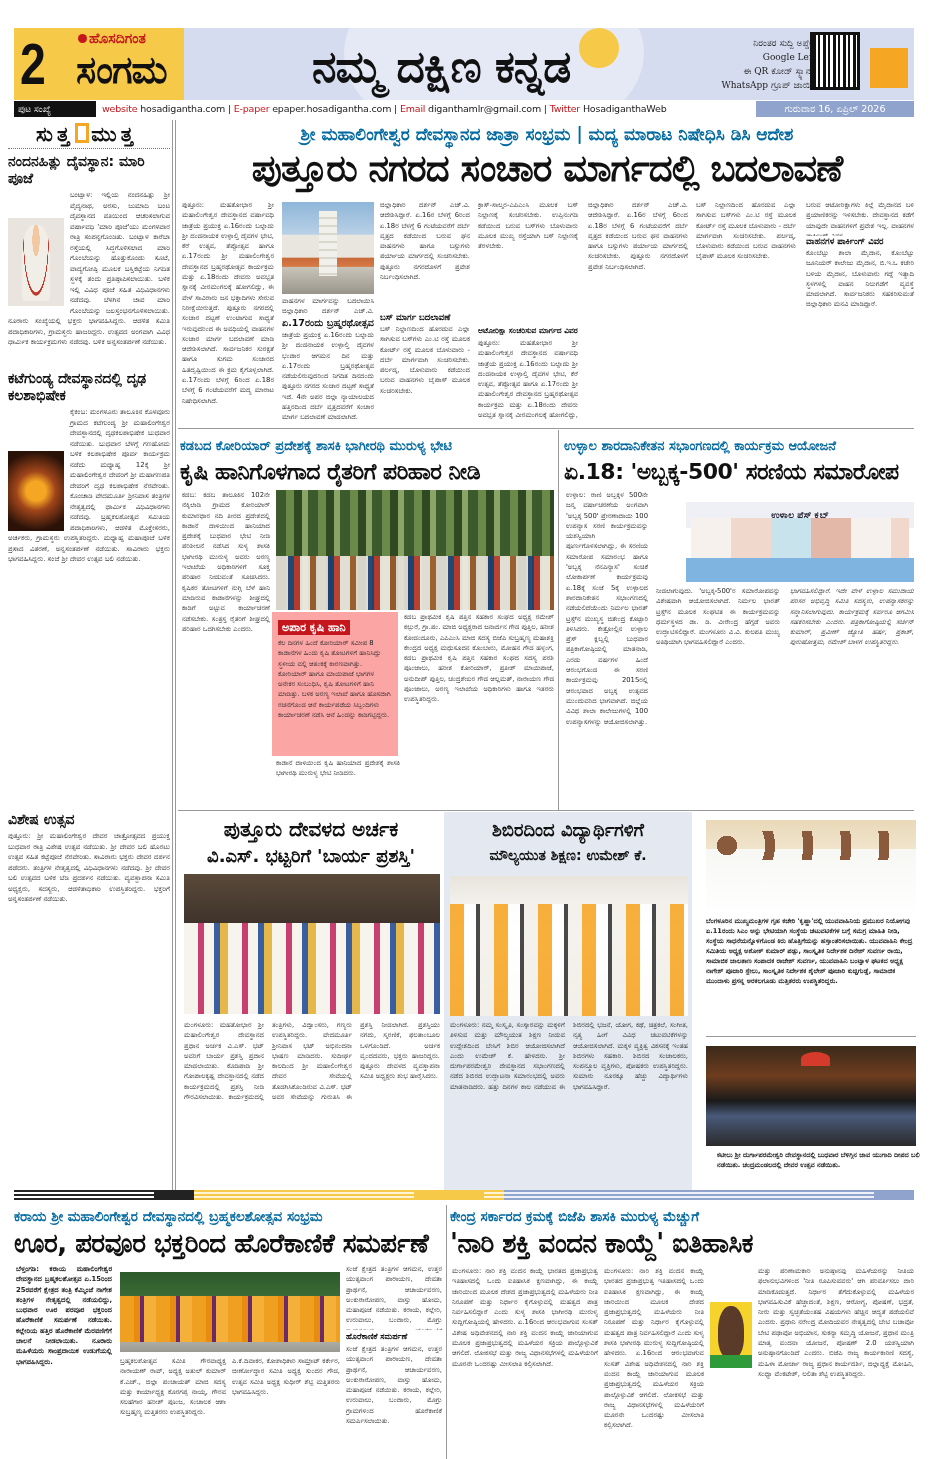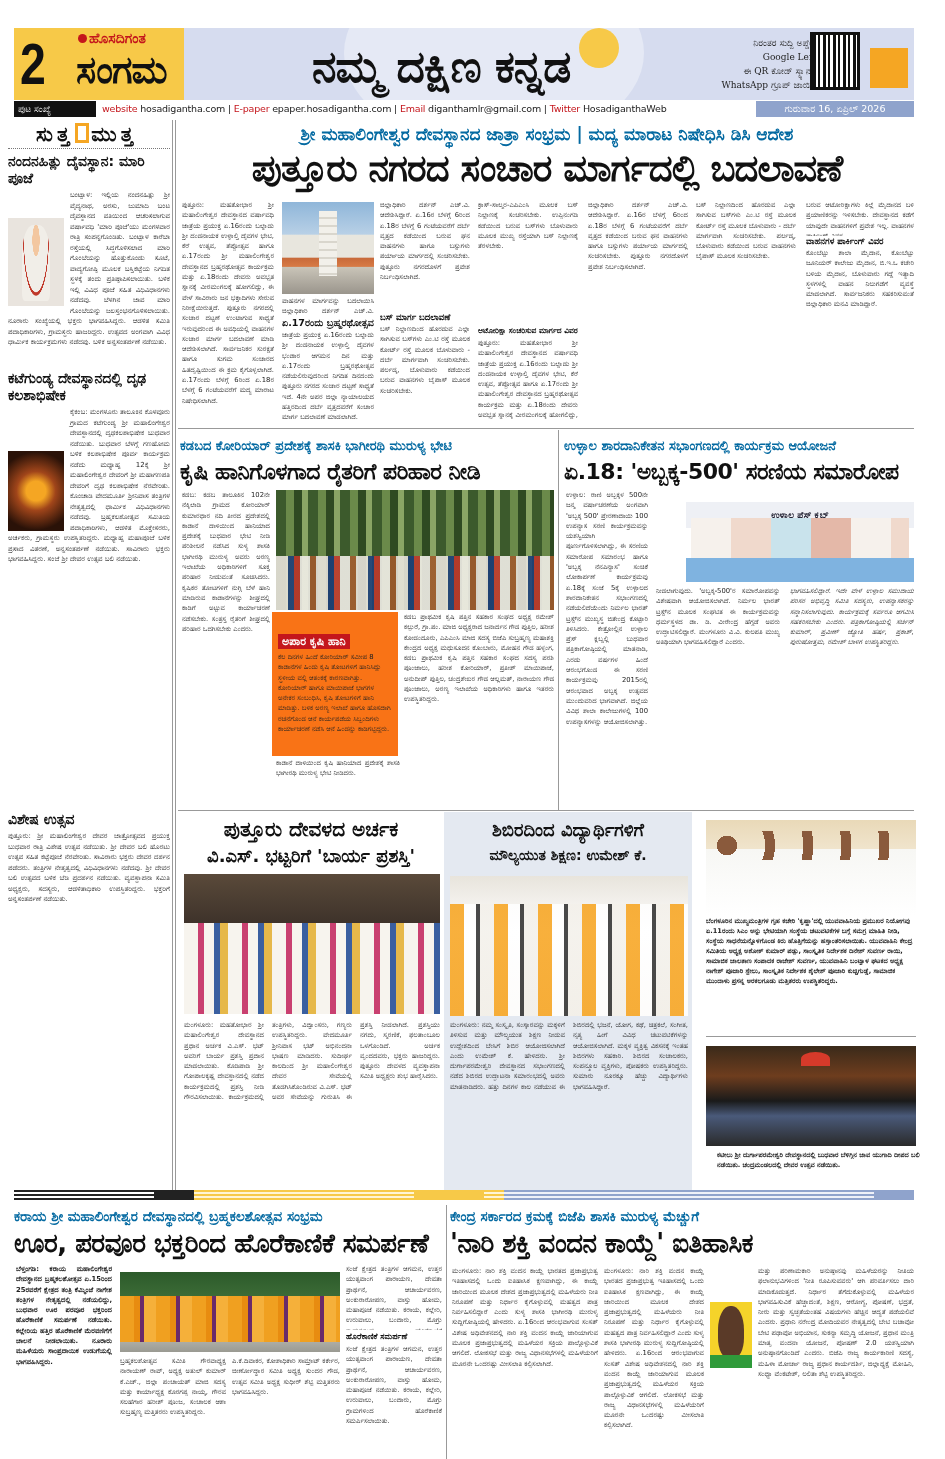--- a/index.html
+++ b/index.html
@@ -68,21 +68,21 @@
   .photo-ceremony .ppl { position: absolute; left: 0; top: 35%; width: 100%; height: 65%; background: repeating-linear-gradient(90deg,#f7f4ee 0 14px,#c94070 14px 20px,#f7f4ee 20px 30px,#3a5fa0 30px 36px,#e6b84a 36px 44px); }
   .photo-class { background: linear-gradient(#e8e4dc 0%, #ffffff 40%, #f0ebe2 100%); }
   .photo-class .ppl { position: absolute; left: 0; top: 20%; width: 100%; height: 80%; background: repeating-linear-gradient(90deg,#f7a21a 0 14px,#ffffff 14px 26px,#2a2a2a 26px 30px,#f3f0ea 30px 44px); opacity: .85; }
   .photo-portrait { background: #f5d32a; }
   .photo-portrait .face { position: absolute; left: 18%; top: 6%; width: 64%; height: 80%; background: #5a3a28; border-radius: 45% 45% 40% 40%; }
   .photo-portrait .shirt { position: absolute; left: 0; bottom: 0; width: 100%; height: 20%; background: #2f9a3a; }
   .photo-idol { background: #e9e4de; }
   .photo-idol .fig { position: absolute; left: 25%; top: 8%; width: 50%; height: 86%; background: radial-gradient(ellipse at 50% 20%, #f3c7a0 0 18%, #f1eee8 19% 60%, #c0392b 61% 64%, #f1eee8 65%); border-radius: 40% 40% 10% 10%; }
   .photo-lamp { background: radial-gradient(circle at 50% 50%, #f5a623 0 20%, #a0451a 40%, #2a1208 80%); }
 
-  .aside-box { position: absolute; background: #f97316; padding: 18px 6px; }
+  .aside-box { position: absolute; background: #fca5a5; padding: 4px 6px; }
   .aside-box .t { font: bold 11px "DejaVu Sans", sans-serif; color: #fff; background: #c4161c; display: inline-block; padding: 1px 4px; margin-bottom: 3px; }
   .aside-box p { font: 6.8px/10.3px "DejaVu Sans", sans-serif; color: #222; }
 
   .shade { position: absolute; background: #e4e9f1; }
 
   .stripe { position: absolute; left: 14px; top: 1190px; width: 900px; height: 10px; }
   .stripe div { position: absolute; top: 0; height: 10px; }
 </style>
 </head>
 <body>

